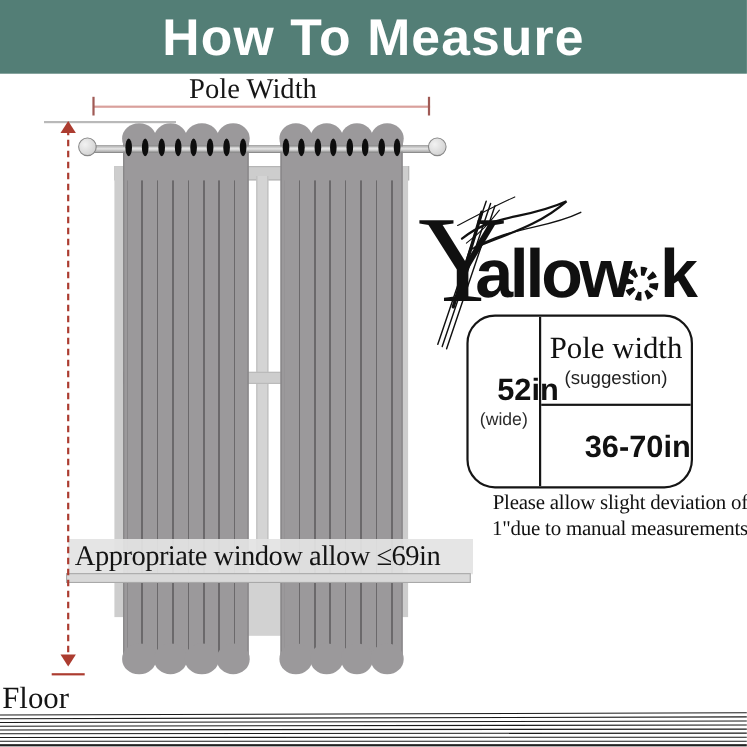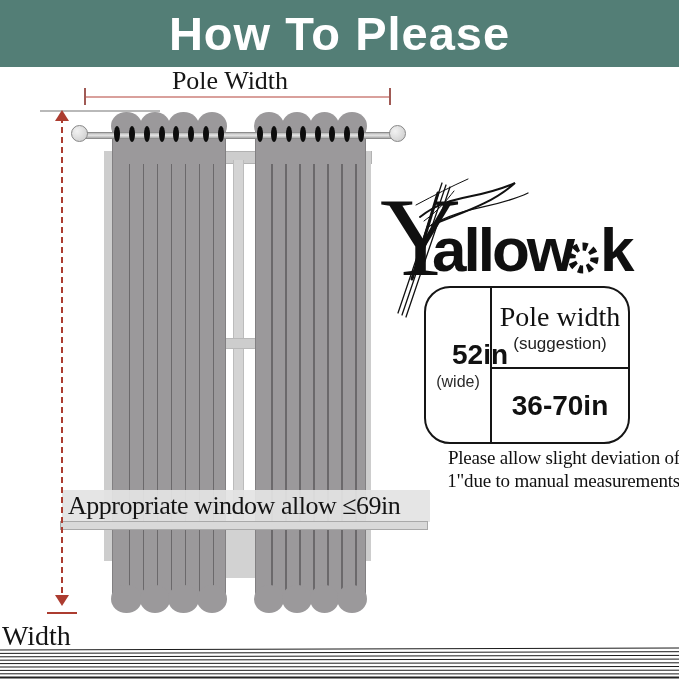--- a/index.html
+++ b/index.html
@@ -99,42 +99,42 @@
   }
   .st-width { font-size:28px; font-weight:700; color:#111;margin-left:44px; }
   .st-wide { font-size:16px; color:#2b2b2b; margin-top:2px;text-align:right; }
   .st-right { flex:1; display:flex; flex-direction:column; }
   .st-rtop {
     height:81px; border-bottom:2px solid #151515; display:flex; flex-direction:column;
     align-items:center; justify-content:center;
   }
   .st-pole { font-family:"Liberation Serif", serif; font-size:28px; color:#111; }
   .st-sugg { font-size:17px; color:#222; margin-top:1px; }
-  .st-rbottom { flex:1; display:flex; align-items:center; justify-content:center; }
+  .st-rbottom { flex:1; display:flex; align-items:center; justify-content:flex-end; }
   .st-range { font-size:28px; font-weight:700; color:#111; }
   
   .note {
     position:absolute; left:420px; top:447px; width:260px; z-index:5;
     font-family:"Liberation Serif", serif; font-size:19px; letter-spacing:-0.2px;
     line-height:1.2; color:#101010;text-align:right;
   }
   
   .floor-label {
     position:absolute; left:2px; top:620px; font-family:"Liberation Serif", serif;
     font-size:28px; color:#141414; z-index:5;
   }
   .floor-stripes { position:absolute; left:0; top:646px; z-index:2; }
 </style>
 </head>
 <body>
 
 <div id="stage">
 
   <div class="header">
-    <h1>How To Please</h1>
+    <h1>How To Measure</h1>
   </div>
 
   <div class="pole-width-label">Pole Width</div>
   <div class="measure-line"></div>
   <div class="measure-tick tick-l"></div>
   <div class="measure-tick tick-r"></div>
 
   <div class="gray-ref-line"></div>
   <div class="dash-line"></div>
   <div class="arrow arrow-up"></div>
@@ -247,21 +247,21 @@
         <div class="st-range">36-70in</div>
       </div>
     </div>
   </div>
 
   <div class="note">
     <div>Please allow slight deviation of</div>
     <div>1"due to manual measurements</div>
   </div>
 
-  <div class="floor-label">Width</div>
+  <div class="floor-label">Floor</div>
   <svg class="floor-stripes" width="679" height="33" viewBox="0 0 679 33">
     <g stroke="#1a1a1a" stroke-width="1">
       <line x1="0" y1="4" x2="679" y2="2"></line>
       <line x1="0" y1="7.4" x2="679" y2="5.7"></line>
       <line x1="0" y1="10.8" x2="679" y2="9.4"></line>
       <line x1="0" y1="14.2" x2="679" y2="13.1"></line>
       <line x1="0" y1="17.6" x2="679" y2="16.8"></line>
       <line x1="0" y1="21" x2="679" y2="20.5"></line>
       <line x1="0" y1="24.4" x2="679" y2="24.2"></line>
       <line x1="0" y1="27.8" x2="679" y2="27.9"></line>

